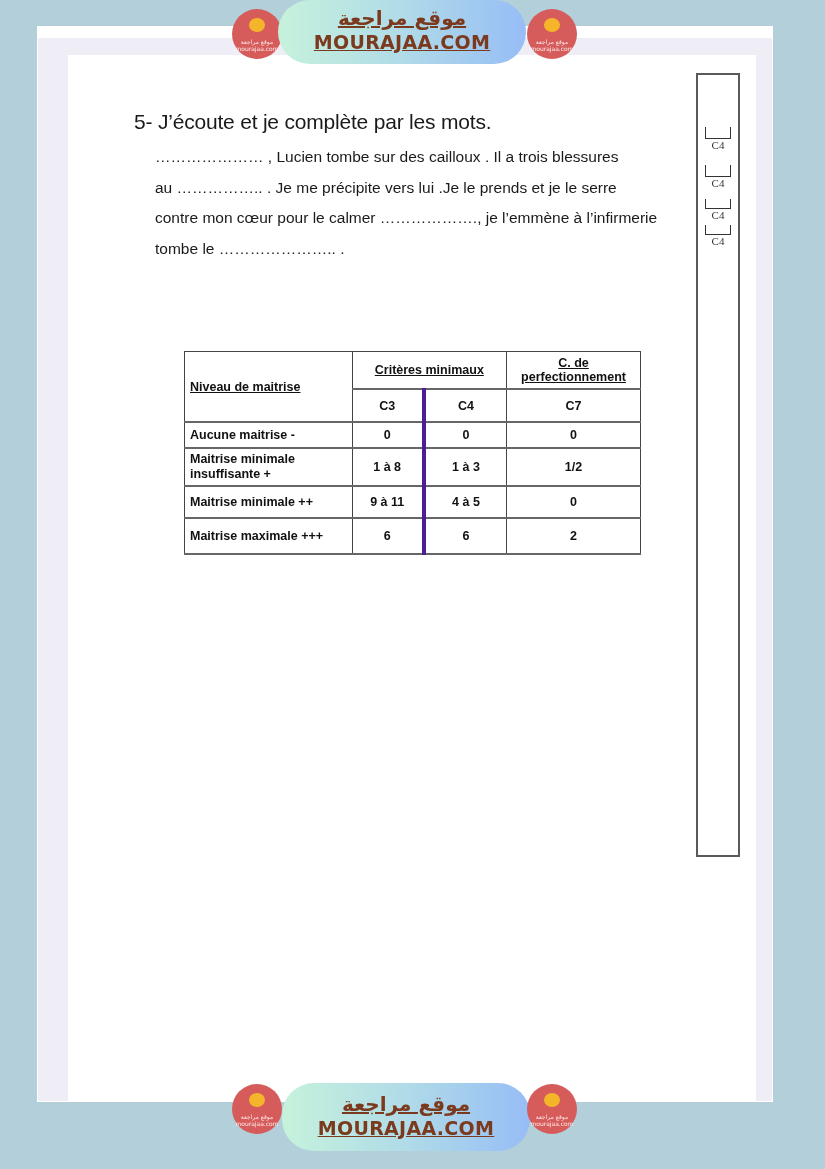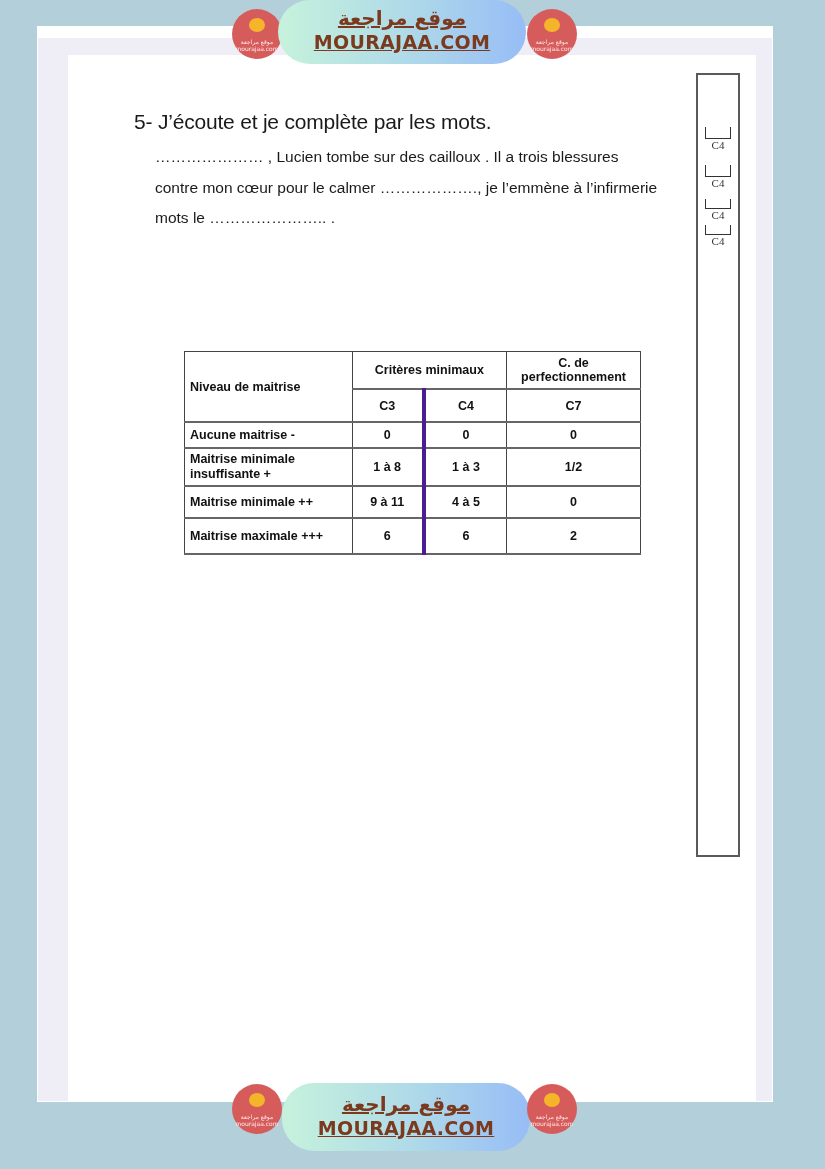--- a/index.html
+++ b/index.html
@@ -72,21 +72,21 @@
   .score .lbl { font-family:"Liberation Serif", serif; font-size:11px; color:#333; line-height:12px; }
   
   table.grid {
     position:absolute; left:184px; top:351px; width:457px;
     border-collapse:collapse; font-size:12.5px; font-weight:bold; color:#111;
   }
   table.grid td {
     border:1px solid #444; padding:0 5px; vertical-align:middle;
   }
   table.grid td.c { text-align:center; }
-  table.grid tr.h1 td { height:36px; }
+  table.grid tr.h1 td { height:36px;text-decoration:underline; }
   table.grid tr.h2 td { height:31px; }
   table.grid tr.r1 td { height:24px;margin-left:27px; }
   table.grid tr.r2 td { height:36px; line-height:15px; }
   table.grid tr.r3 td { height:30px; }
   table.grid tr.r4 td { height:34px; }
   table.grid tr td { border-bottom:2.5px solid #666; }
   table.grid .bold-right { border-right:4px solid #4c1d95; }
 </style>
 </head>
 <body>
@@ -113,22 +113,23 @@
       <div>موقع مراجعة</div>
       <div>mourajaa.com</div>
     </div>
   </div>
 </div>
 
 <div class="exercise">
   <div class="ex-title">5- J’écoute et je complète par les mots.</div>
   <div class="ex-body">
     <p>………………… , Lucien tombe sur des cailloux . Il a trois blessures</p>
+    <p>au …………….. . Je me précipite vers lui .Je le prends et je le serre</p>
     <p>contre mon cœur pour le calmer ………………., je l’emmène à l’infirmerie</p>
-    <p>mots le ………………….. .</p>
+    <p>tombe le ………………….. .</p>
   </div>
 </div>
 
 <div class="margin-box">
   <div class="score" style="top:52px;">
     <div class="bracket"></div>
     <div class="lbl">C4</div>
   </div>
   <div class="score" style="top:90px;">
     <div class="bracket"></div>

